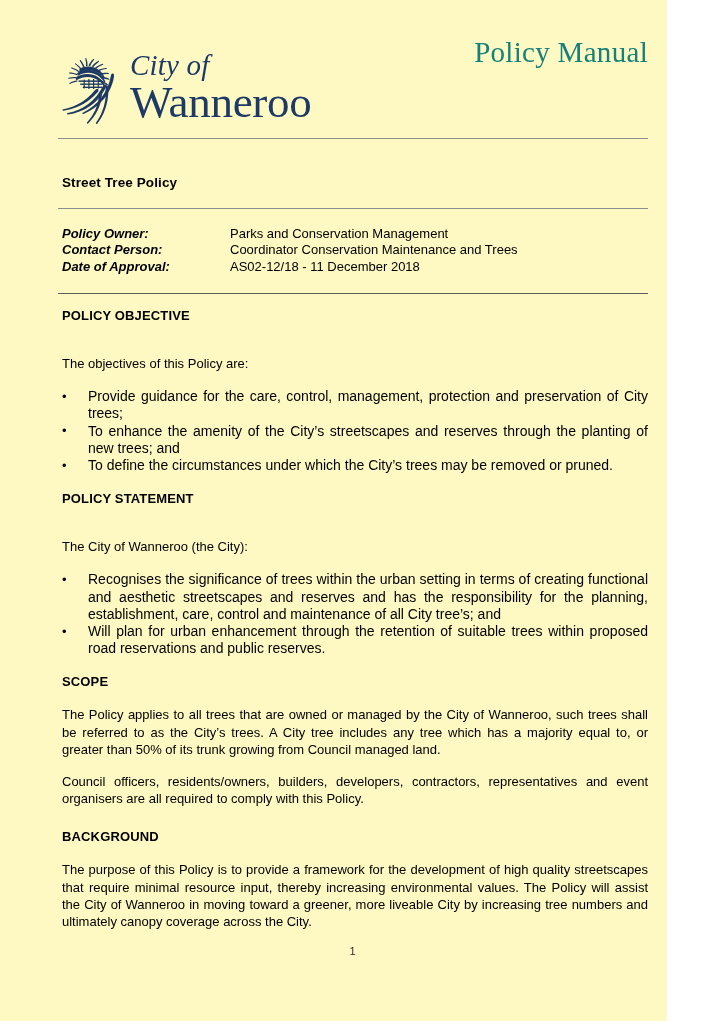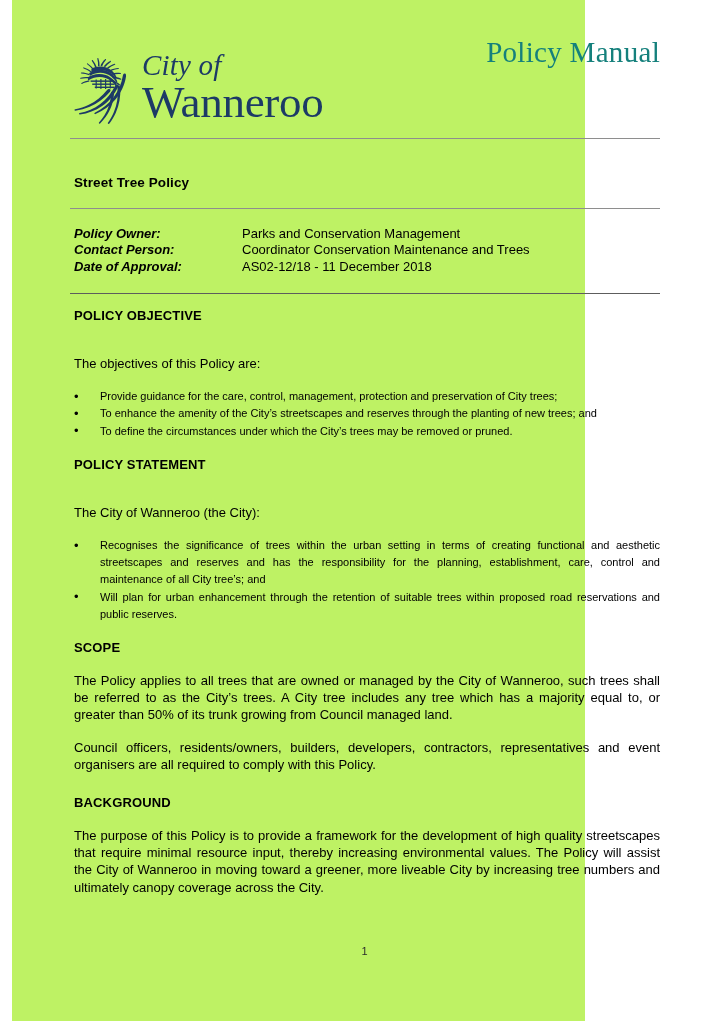--- a/index.html
+++ b/index.html
@@ -12,24 +12,24 @@
     width: 705px;
     height: 1021px;
     position: relative;
     font-family: "Liberation Sans", sans-serif;
     color: #000000;
     overflow: hidden;
   }
 
   .page {
     position: absolute;
-    left: 12px; top: 0;
-    width: 573px;
+    left: 0; top: 0;
+    width: 667px;
     height: 1021px;
-    background: #bef264;
+    background: #fef9c3;
   }
 
   
   .masthead {
     position: absolute;
     left: 58px;
     top: 42px;
     width: 590px;
     height: 96px;
     display: flex;
@@ -148,21 +148,21 @@
   p.body.tight { margin-bottom: 12px; }
 
   ul.bullets {
     list-style: none;
     margin: 0 0 17px 0;
     padding: 0;
   }
   ul.bullets li {
     position: relative;
     padding-left: 26px;
-    font-size: 11px;
+    font-size: 14px;
     line-height: 17.2px;
     text-align: justify;
     margin-bottom: 0;
   }
   ul.bullets li::before {
     content: "\2022";
     position: absolute;
     left: 0px;
     top: -0.5px;
     font-size: 13px;

